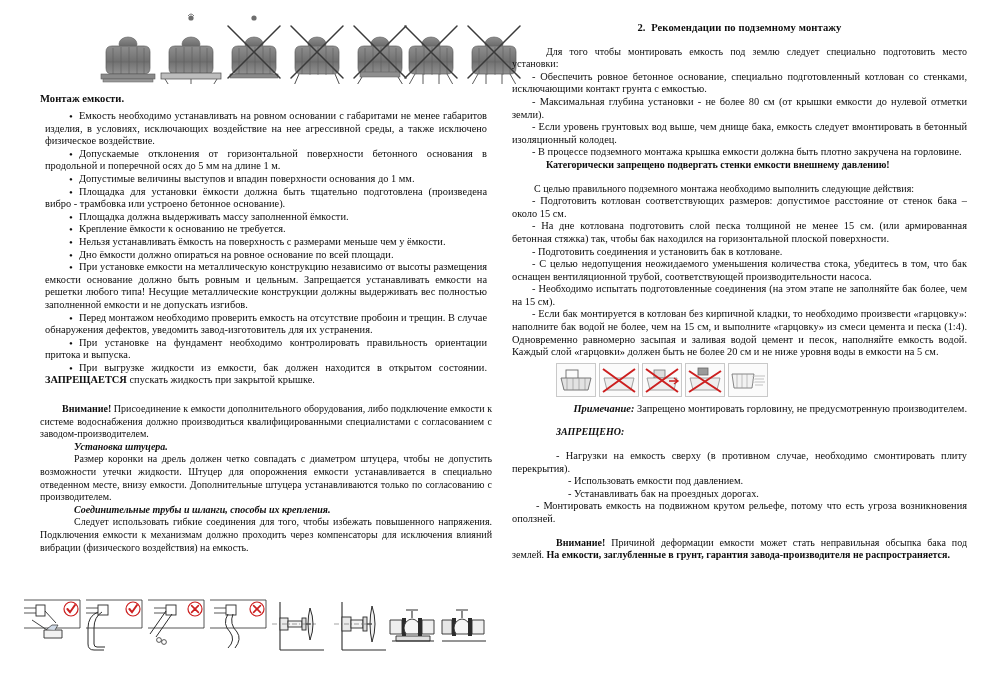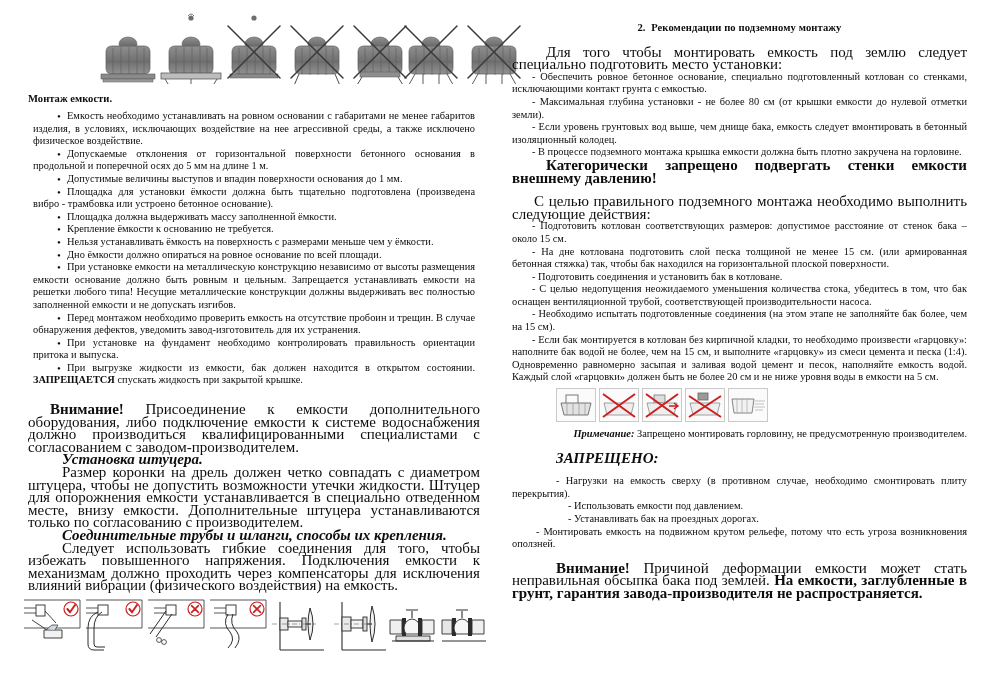--- a/index.html
+++ b/index.html
@@ -9,25 +9,25 @@
     background:#ffffff;
     font-family:"Liberation Serif","DejaVu Serif",serif;
     color:#0d0d0d;
     overflow:hidden;
     position:relative;
   }
   .sheet{position:relative;width:989px;height:699px;}
 
   
   .col{position:absolute;top:0;height:594px;box-sizing:border-box;}
-  .col-left{left:0;width:494px;padding:0 14px 0 28px;}
+  .col-left{left:12px;width:494px;padding:0 14px 0 28px;}
   .col-right{left:494px;width:495px;padding:0 22px 0 18px;}
 
   
-  p{margin:0;font-size:15px;line-height:12.6px;text-align:justify;}
+  p{margin:0;font-size:10px;line-height:12.6px;text-align:justify;}
   .just{text-align:justify;}
   .ind{text-indent:34px;}
   .ind-sm{text-indent:22px;}
   .b{font-weight:bold;}
   .bi{font-weight:bold;font-style:italic;}
   .ctr{text-align:center;}
 
   
   ul.bl{margin:5px;padding:0;list-style:none;}
   ul.bl li{

